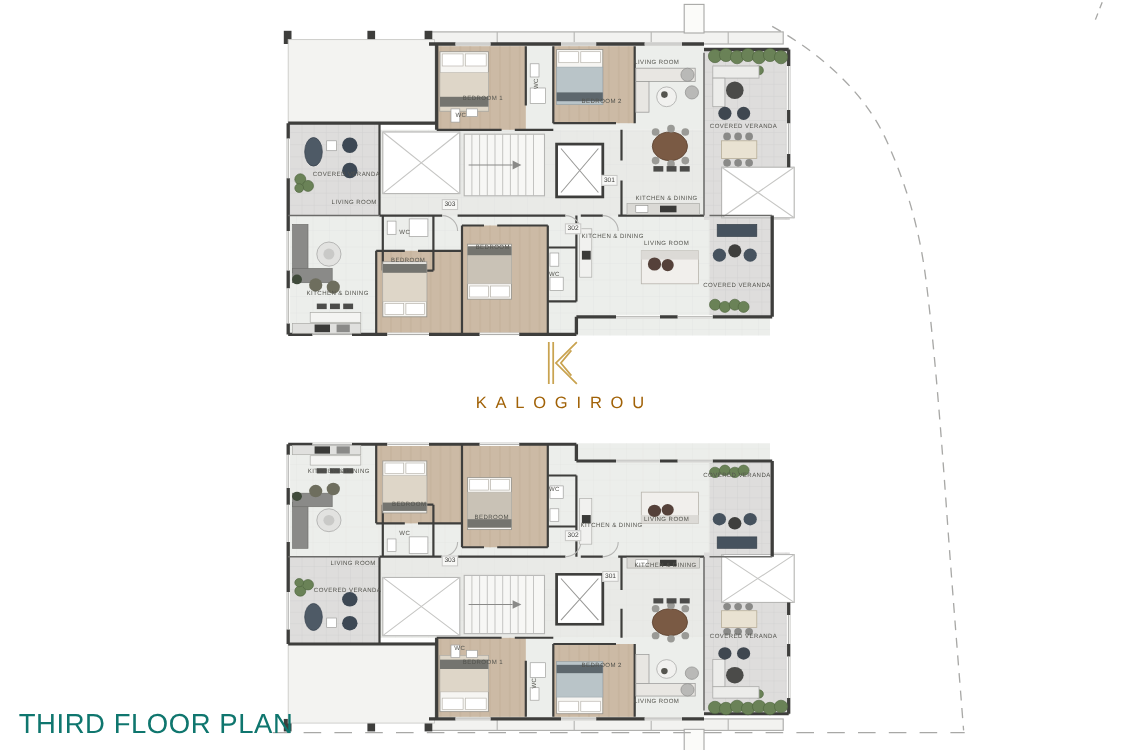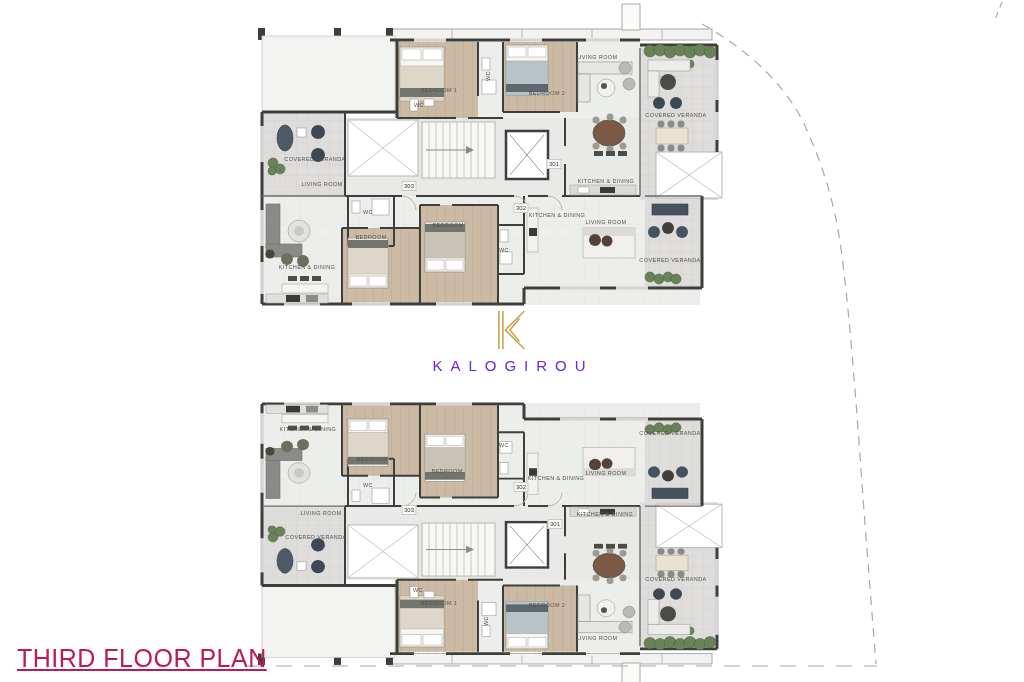--- a/index.html
+++ b/index.html
@@ -16,23 +16,23 @@
   .xline{stroke:#c6c6c4;stroke-width:1;fill:none;}
   
   .rlabel{position:absolute;transform:translate(-50%,-50%);font-size:5.5px;
           letter-spacing:.4px;color:#54544e;white-space:nowrap;}
   .rlabel.vert{transform:translate(-50%,-50%) rotate(-90deg);}
   .unum{position:absolute;transform:translate(-50%,-50%);font-size:6px;color:#3e3e3c;
         background:#f7f7f5;padding:0 1.5px;line-height:8px;border:.5px solid #c9c9c7;}
   
   .logo{position:absolute;left:509px;top:310px;transform:translateX(-50%);text-align:center;}
   .logo-text{margin-top:3px;font-size:15px;letter-spacing:8px;padding-left:8px;
-             color:#6d28d9;font-weight:400;}
+             color:#a16207;font-weight:400;}
   
-  .title{position:absolute;left:17px;top:644px;font-size:25px;color:#be185d;letter-spacing:.5px;text-decoration:underline;}
+  .title{position:absolute;left:17px;top:644px;font-size:25px;color:#0f766e;letter-spacing:.5px;}
 </style>
 </head>
 <body>
 
 <div class="canvas">
 
   <svg class="plan-svg" viewBox="0 0 1024 682">
     <defs>
       <pattern id="tgrid" width="11" height="11" patternUnits="userSpaceOnUse">
         <path d="M11,0 V11 M0,11 H11" stroke="#cccccb" stroke-width="0.6" fill="none"></path>

